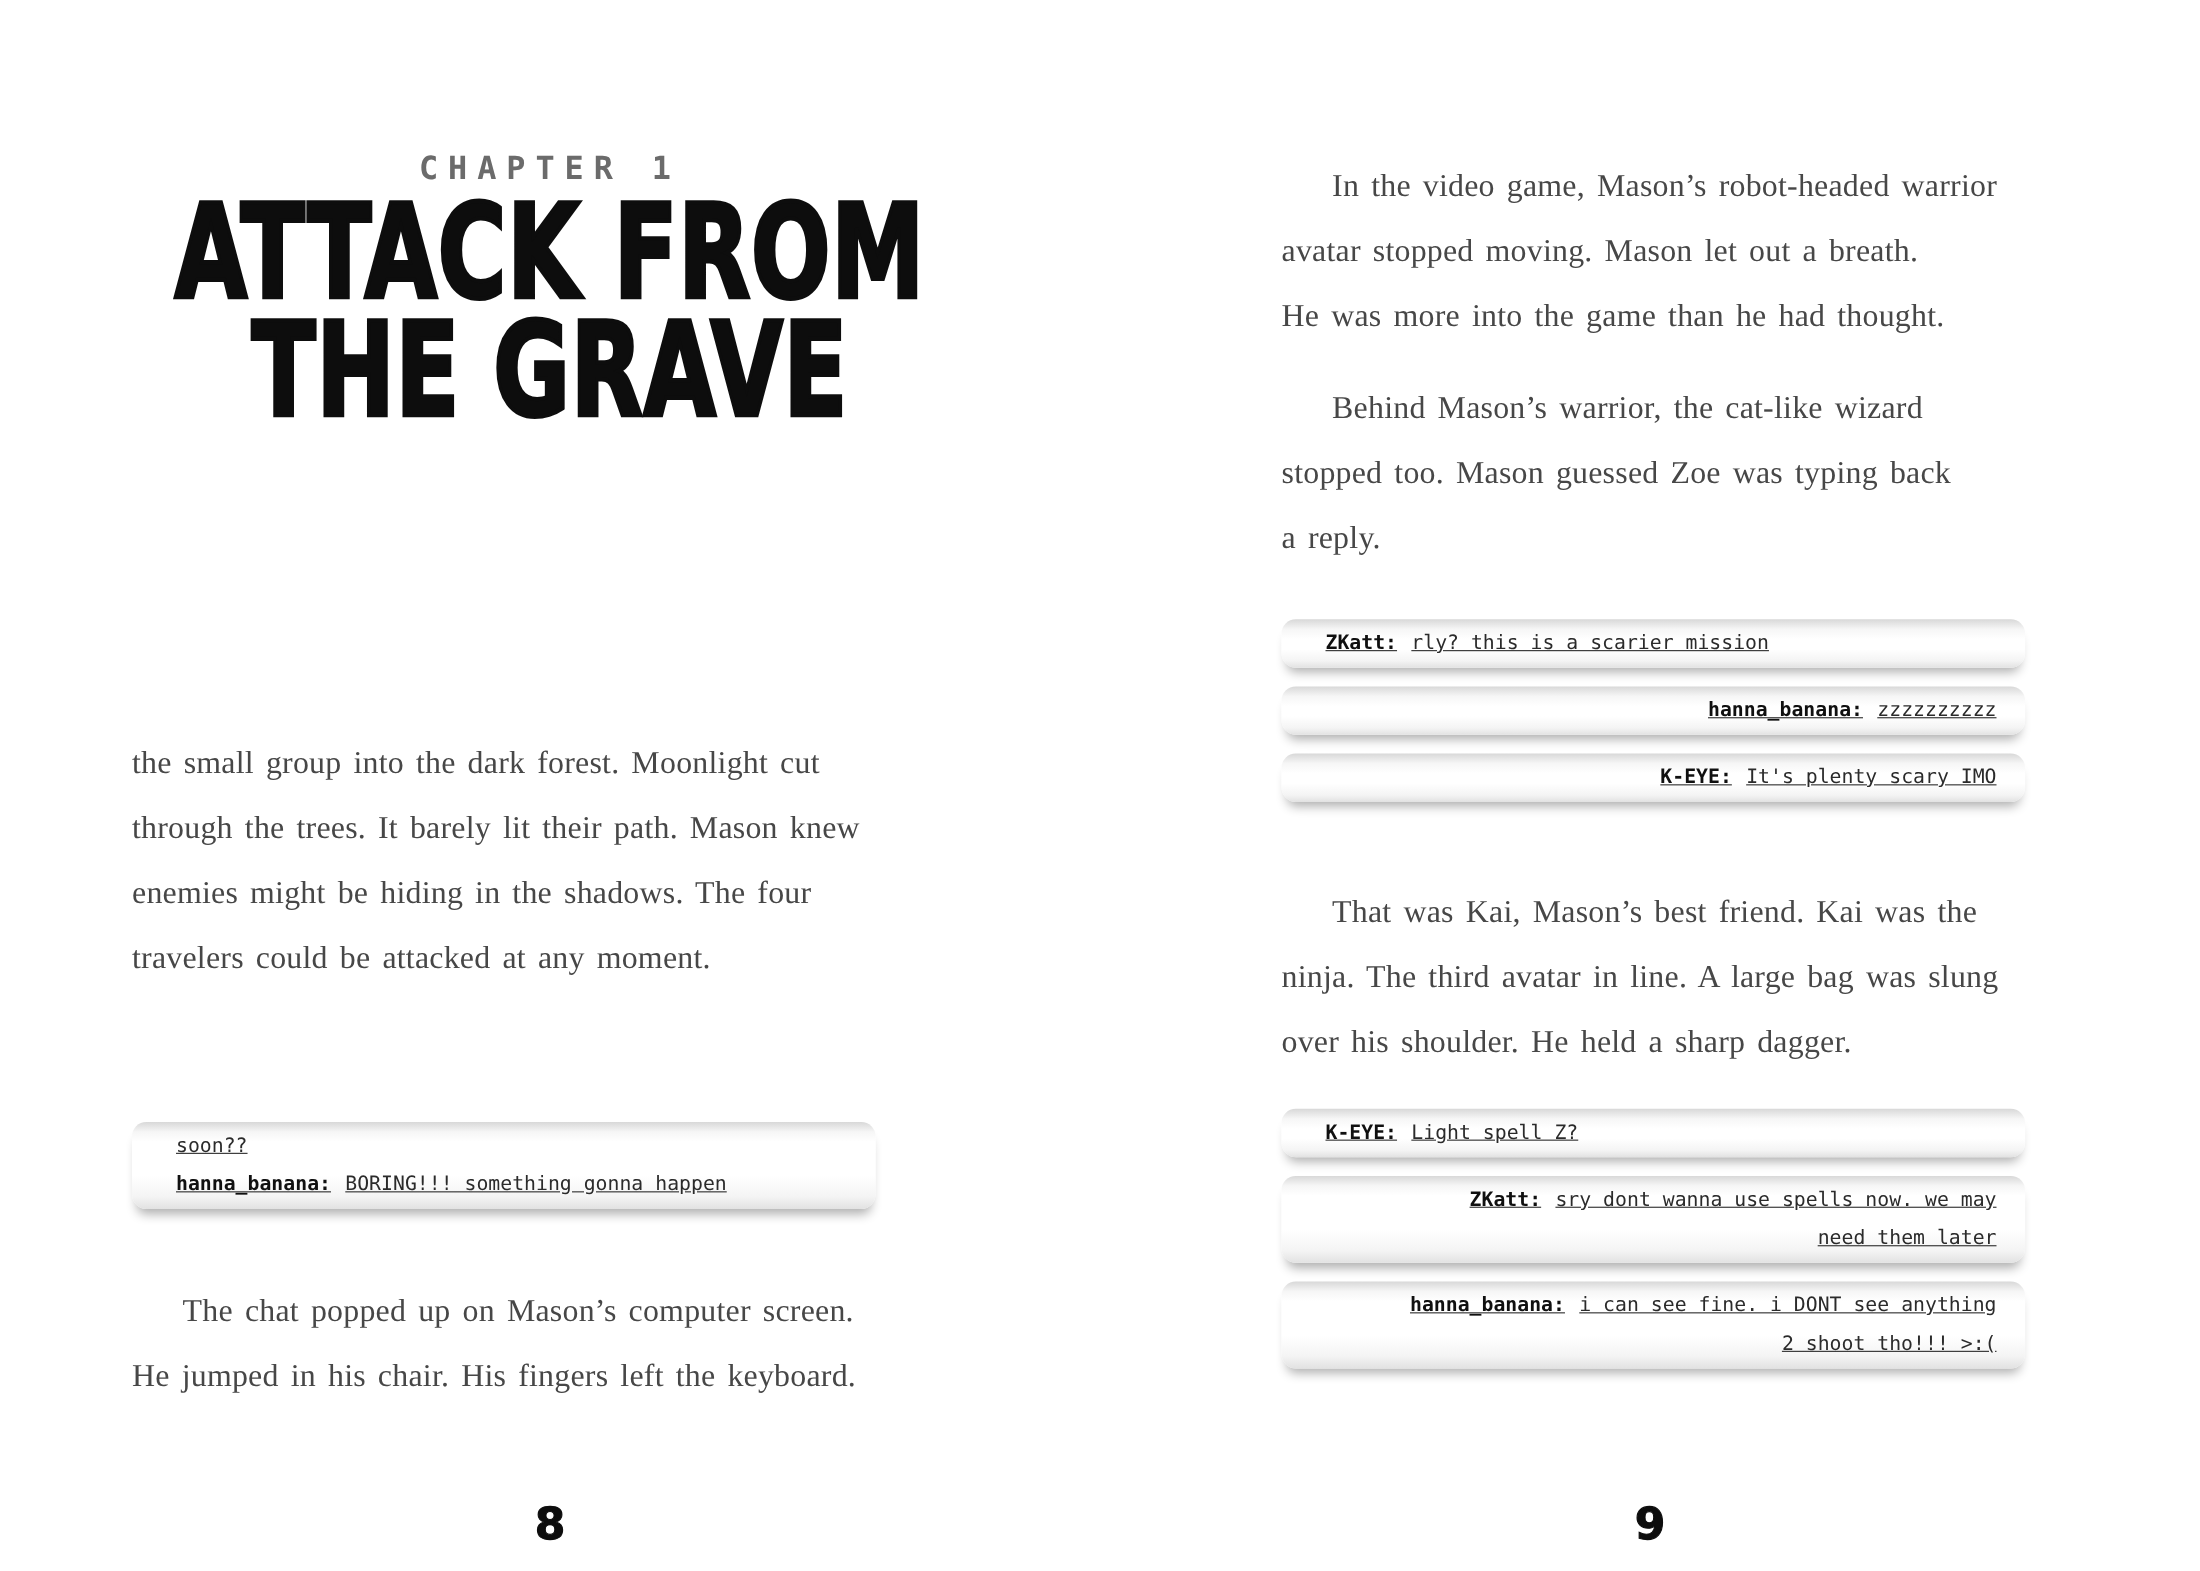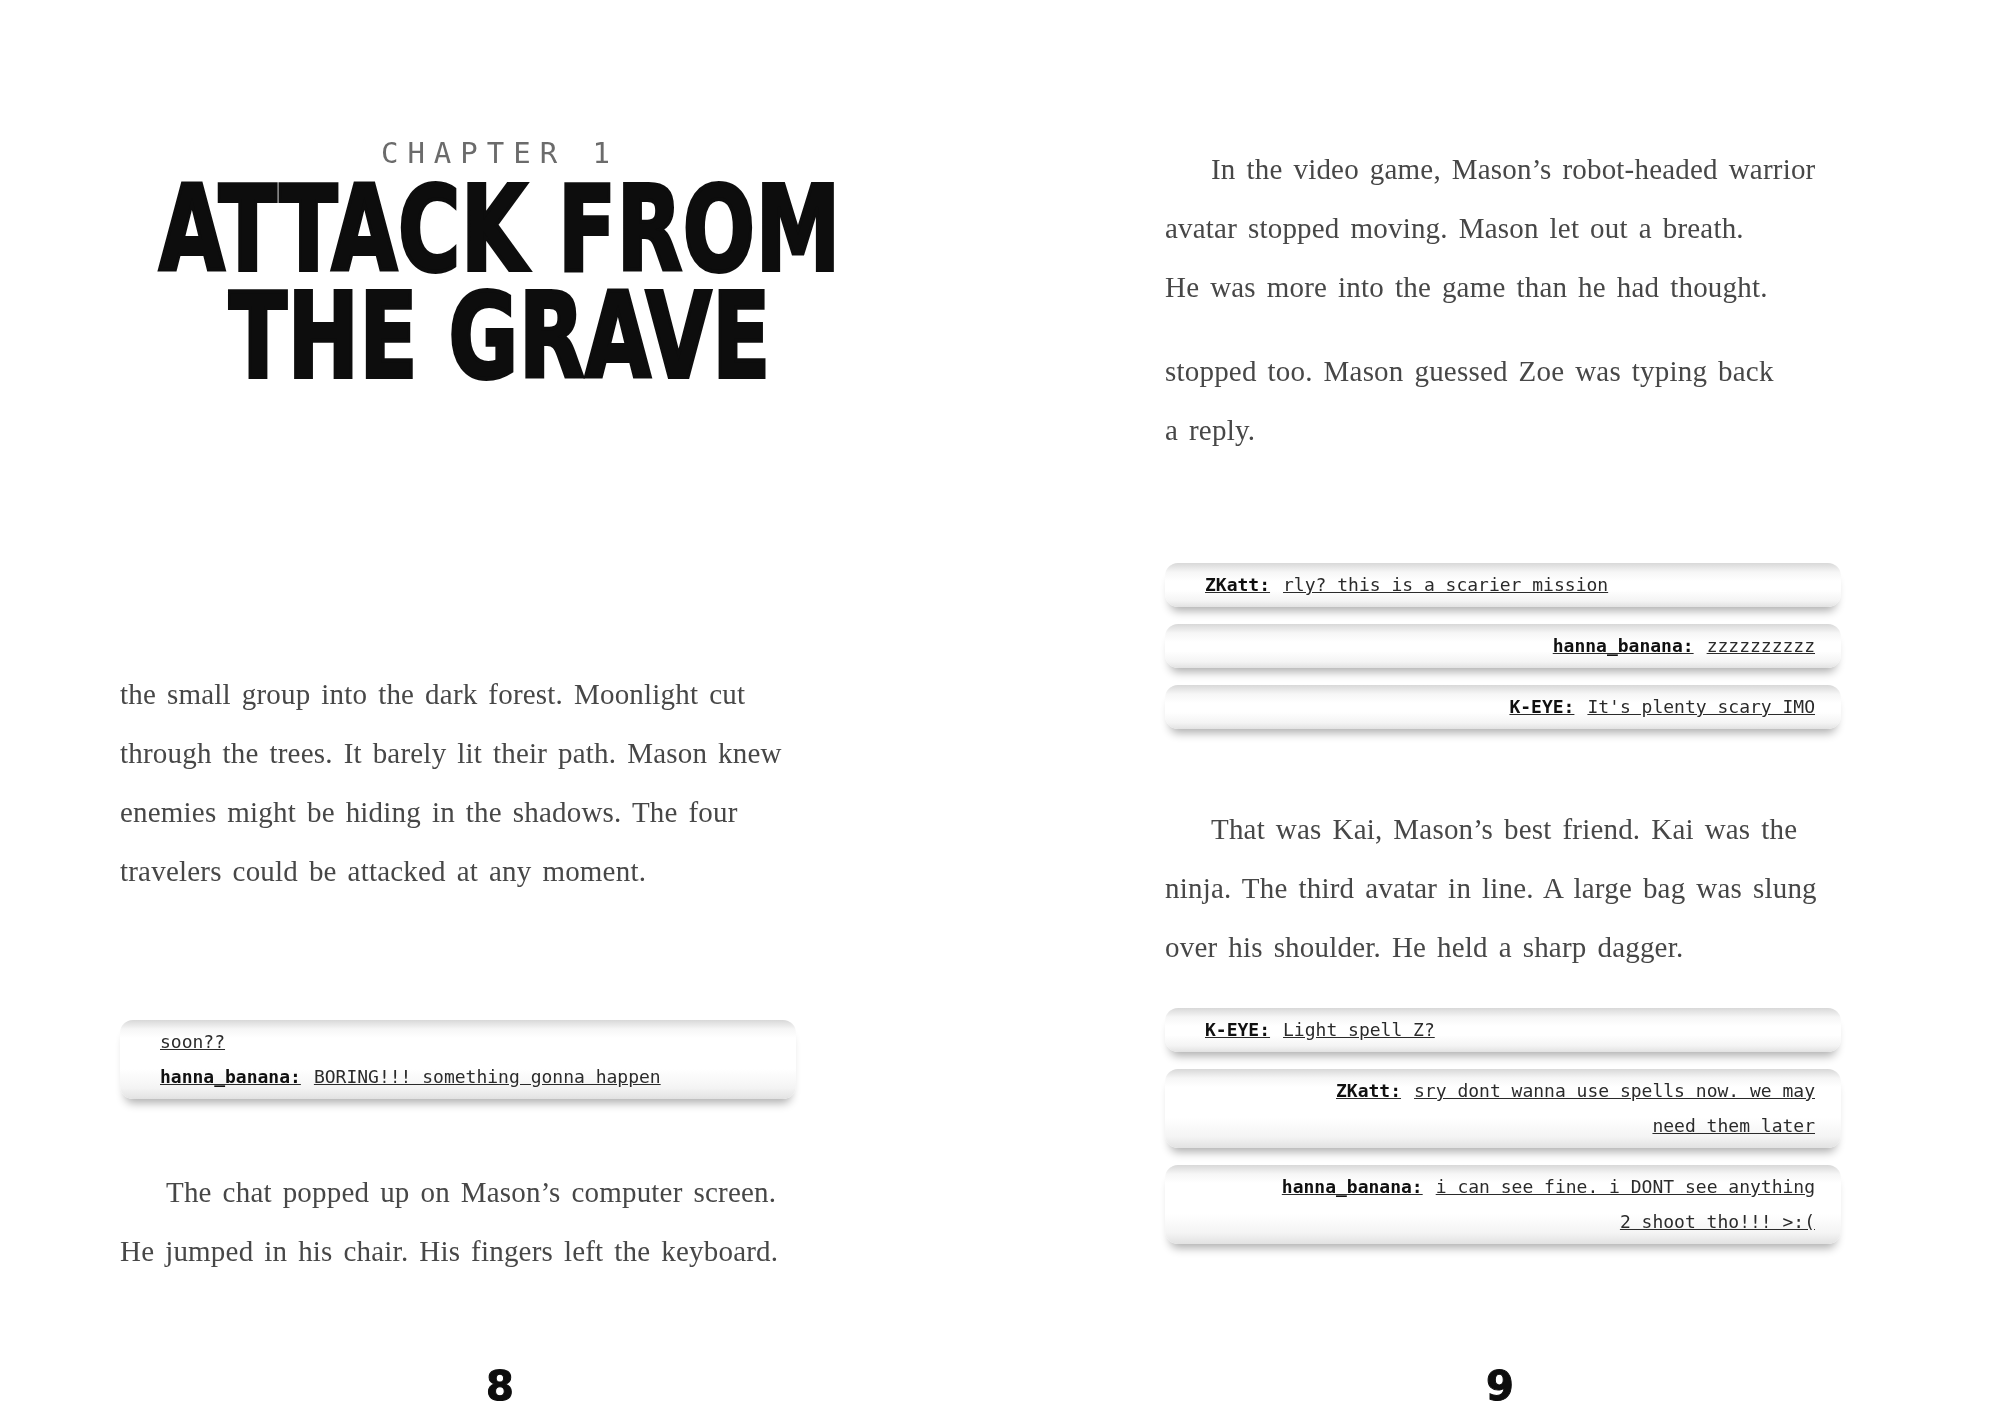--- a/index.html
+++ b/index.html
@@ -14,20 +14,21 @@
   #page-left{left:0;}
   #page-right{left:1000px;}
 
   
   .chapter-label{
     position:absolute;left:129px;width:742px;top:136px;
     text-align:center;
     font-family:"DejaVu Sans Mono", monospace;
     font-size:29px;letter-spacing:9px;
     color:#6b6b6b;
+    font-weight:bold;
   }
   .book-title{
     position:absolute;left:0;width:1000px;top:176px;margin:0;
     text-align:center;
     font-family:"DejaVu Sans", sans-serif;
     font-weight:bold;
     font-size:118px;line-height:107px;
     color:#0d0d0d;
     -webkit-text-stroke:4px #0d0d0d;
     letter-spacing:1px;
@@ -129,20 +130,21 @@
 
 <div class="page" id="page-right">
 
   <div class="para" id="rp-para1">
     <div class="line indent">In the video game, Mason’s robot-headed warrior</div>
     <div class="line">avatar stopped moving. Mason let out a breath.</div>
     <div class="line">He was more into the game than he had thought.</div>
   </div>
 
   <div class="para" id="rp-para2">
+    <div class="line indent">Behind Mason’s warrior, the cat-like wizard</div>
     <div class="line">stopped too. Mason guessed Zoe was typing back</div>
     <div class="line">a reply.</div>
   </div>
 
   <div class="chat-group" id="rp-chat1">
     <div class="chat-box">
       <div class="chat-line"><span class="chat-user">ZKatt:</span><span class="chat-msg">rly? this is a scarier mission</span></div>
     </div>
     <div class="chat-box">
       <div class="chat-line"><span class="chat-user">hanna_banana:</span><span class="chat-msg">zzzzzzzzzz</span></div>

